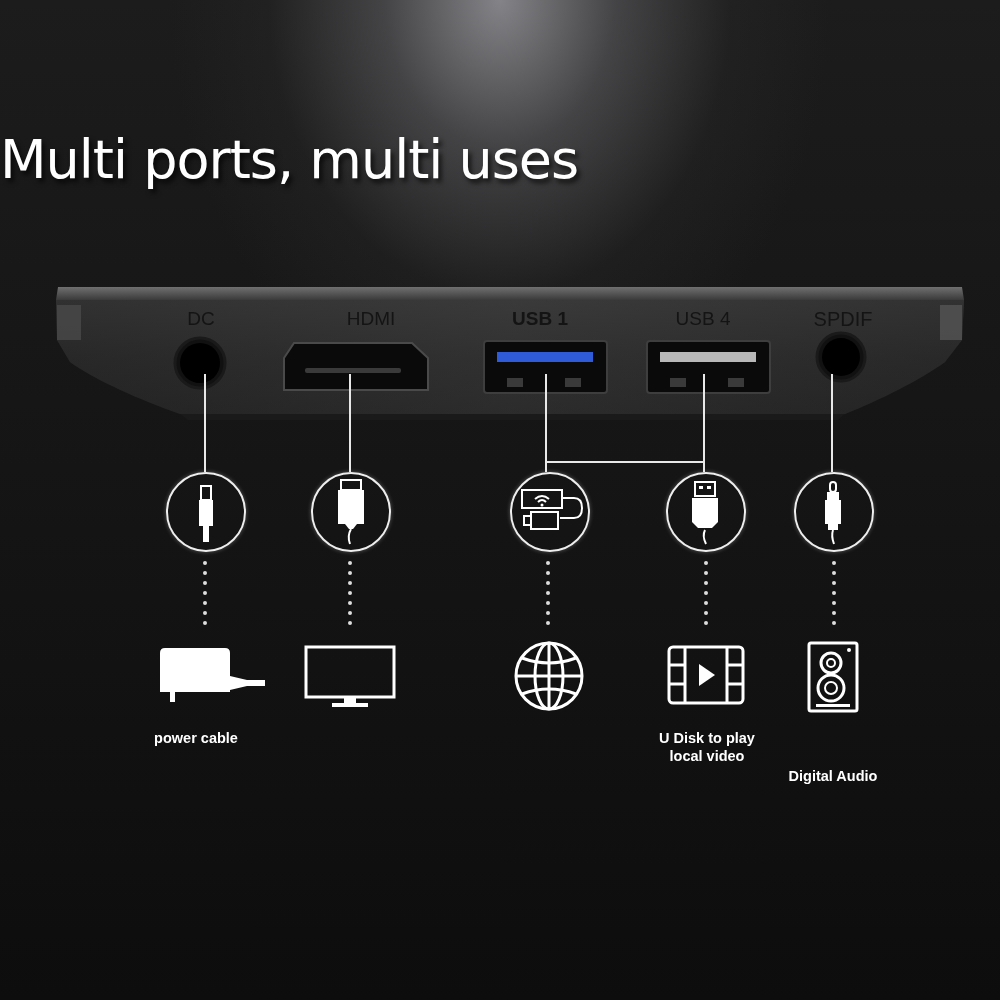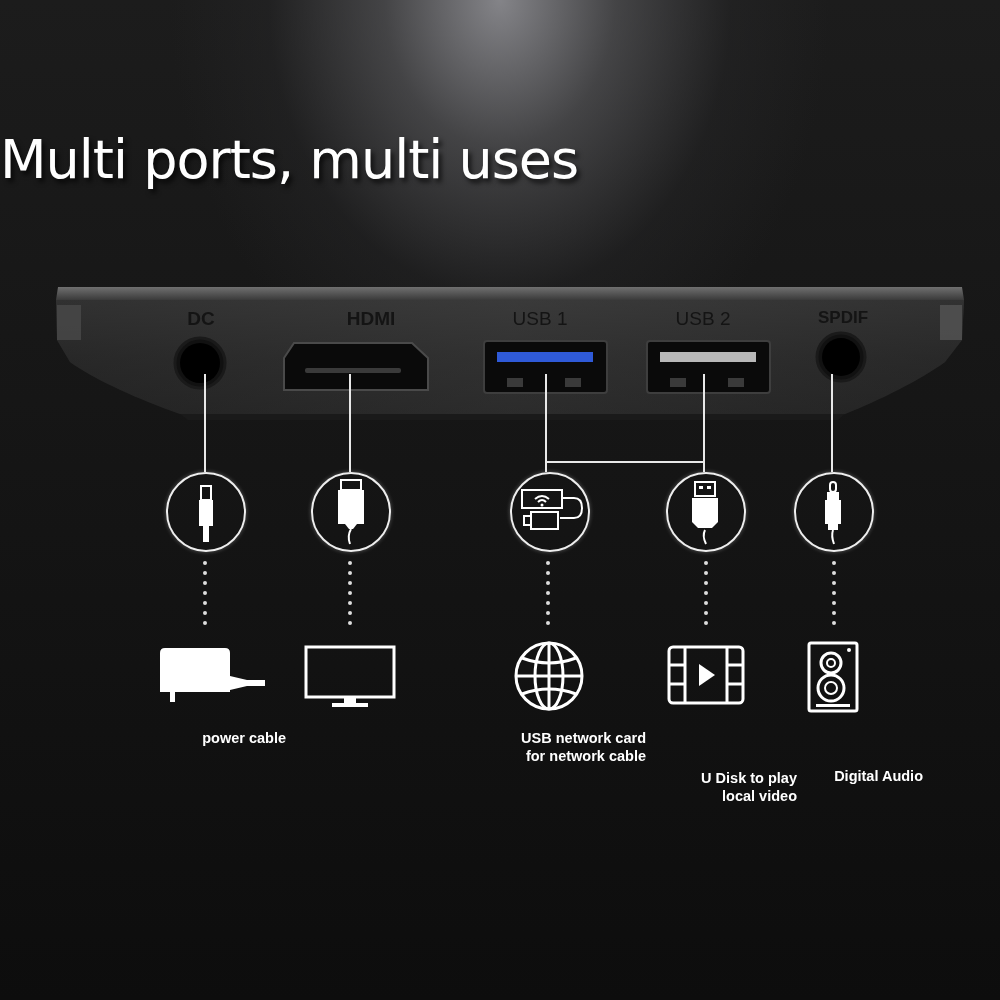--- a/index.html
+++ b/index.html
@@ -6,28 +6,28 @@
   body { width:1000px; height:1000px; overflow:hidden; background:#0e0e0e; font-family:"Liberation Sans", sans-serif; }
   .stage { position:relative; width:1000px; height:1000px;
     background:
       radial-gradient(ellipse 330px 420px at 500px 0px, rgba(150,150,155,0.85) 0%, rgba(95,95,98,0.6) 35%, rgba(45,45,47,0.3) 70%, rgba(0,0,0,0) 100%),
       linear-gradient(180deg, #1c1c1c 0%, #161616 40%, #0d0d0d 100%);
   }
   .title { position:absolute; left:0; top:128px; width:1000px; color:#fff;
     font-family:"DejaVu Sans", sans-serif; font-size:54px; letter-spacing:-1px;
     text-shadow: 3px 4px 5px rgba(0,0,0,0.7); }
   .device { position:absolute; left:0; top:0; width:1000px; height:440px; }
-  .port-label { position:absolute; color:#141414; font-weight:bold; font-size:19px; text-align:center; width:120px; }
+  .port-label { position:absolute; color:#141414; font-weight:normal; font-size:19px; text-align:center; width:120px; }
   .line { position:absolute; background:#e8e8e8; }
   .circle { position:absolute; width:76px; height:76px; border:2px solid #eee; border-radius:50%; box-shadow:0 0 4px rgba(255,255,255,0.3); }
   .circle svg, .bottom-icon svg { position:absolute; left:0; top:0; }
   .dots { position:absolute; width:4px; }
   .dots i { display:block; width:4px; height:4px; background:#ddd; border-radius:50%; margin-bottom:6px; }
   .bottom-icon { position:absolute; width:110px; height:70px; }
-  .caption { position:absolute; color:#fff; font-weight:bold; font-size:14.5px; text-align:right; line-height:18px; white-space:pre-line; width:180px; }
+  .caption { position:absolute; color:#fff; font-weight:bold; font-size:14.5px; text-align:center; line-height:18px; white-space:pre-line; width:180px; }
 </style>
 </head>
 <body>
 
 <div class="stage">
 
   <div class="title">Multi ports, multi uses</div>
 
   <svg class="device" viewBox="0 0 1000 440" width="1000" height="440">
     <defs>
@@ -72,23 +72,23 @@
     <rect x="660" y="352" width="96" height="10" fill="#b8b8b8"></rect>
     <rect x="670" y="378" width="16" height="9" fill="#3a3a3a"></rect>
     <rect x="728" y="378" width="16" height="9" fill="#3a3a3a"></rect>
 
     <circle cx="841" cy="357" r="24" fill="#111" stroke="#1a1a1a" stroke-width="3"></circle>
     <circle cx="841" cy="357" r="19" fill="#000"></circle>
   </svg>
 
   <div class="port-label" style="left:141px;top:308px;">DC</div>
   <div class="port-label" style="left:311px;top:308px;">HDMI</div>
-  <div class="port-label" style="left:480px;top:308px;font-weight:normal;">USB 1</div>
-  <div class="port-label" style="left:643px;top:308px;font-weight:normal;">USB 2</div>
-  <div class="port-label" style="left:783px;top:308px;font-size:17px;">SPDIF</div>
+  <div class="port-label" style="left:480px;top:308px;font-weight:bold;">USB 1</div>
+  <div class="port-label" style="left:643px;top:308px;font-weight:normal;">USB 4</div>
+  <div class="port-label" style="left:783px;top:308px;font-size:20px;">SPDIF</div>
 
   <div class="line" style="left:204px;top:374px;width:2px;height:98px;"></div>
   <div class="line" style="left:349px;top:374px;width:2px;height:98px;"></div>
   <div class="line" style="left:545px;top:374px;width:2px;height:98px;"></div>
   <div class="line" style="left:703px;top:374px;width:2px;height:98px;"></div>
   <div class="line" style="left:545px;top:461px;width:160px;height:2px;"></div>
   <div class="line" style="left:831px;top:374px;width:2px;height:98px;"></div>
 
   <div class="circle" style="left:166px;top:472px;">
     <svg width="76" height="76" viewBox="0 0 76 76">
@@ -223,19 +223,17 @@
       <circle cx="43" cy="10" r="2" fill="#fff"></circle>
       <circle cx="25" cy="23" r="10" fill="none" stroke="#fff" stroke-width="3"></circle>
       <circle cx="25" cy="23" r="4" fill="none" stroke="#fff" stroke-width="2"></circle>
       <circle cx="25" cy="48" r="13" fill="none" stroke="#fff" stroke-width="3"></circle>
       <circle cx="25" cy="48" r="6" fill="none" stroke="#fff" stroke-width="2"></circle>
       <rect x="10" y="64" width="34" height="3" fill="#fff"></rect>
     </svg>
   </div>
 
   <div class="caption" style="left:106px;top:729px;">power cable</div>
-  <div class="caption" style="left:466px;top:729px;">USB network card
-for network cable</div>
-  <div class="caption" style="left:617px;top:729px;margin-top:40px;">U Disk to play
+  <div class="caption" style="left:617px;top:729px;">U Disk to play
 local video</div>
   <div class="caption" style="left:743px;top:767px;">Digital Audio</div>
 
 </div>
 
 </body></html>

